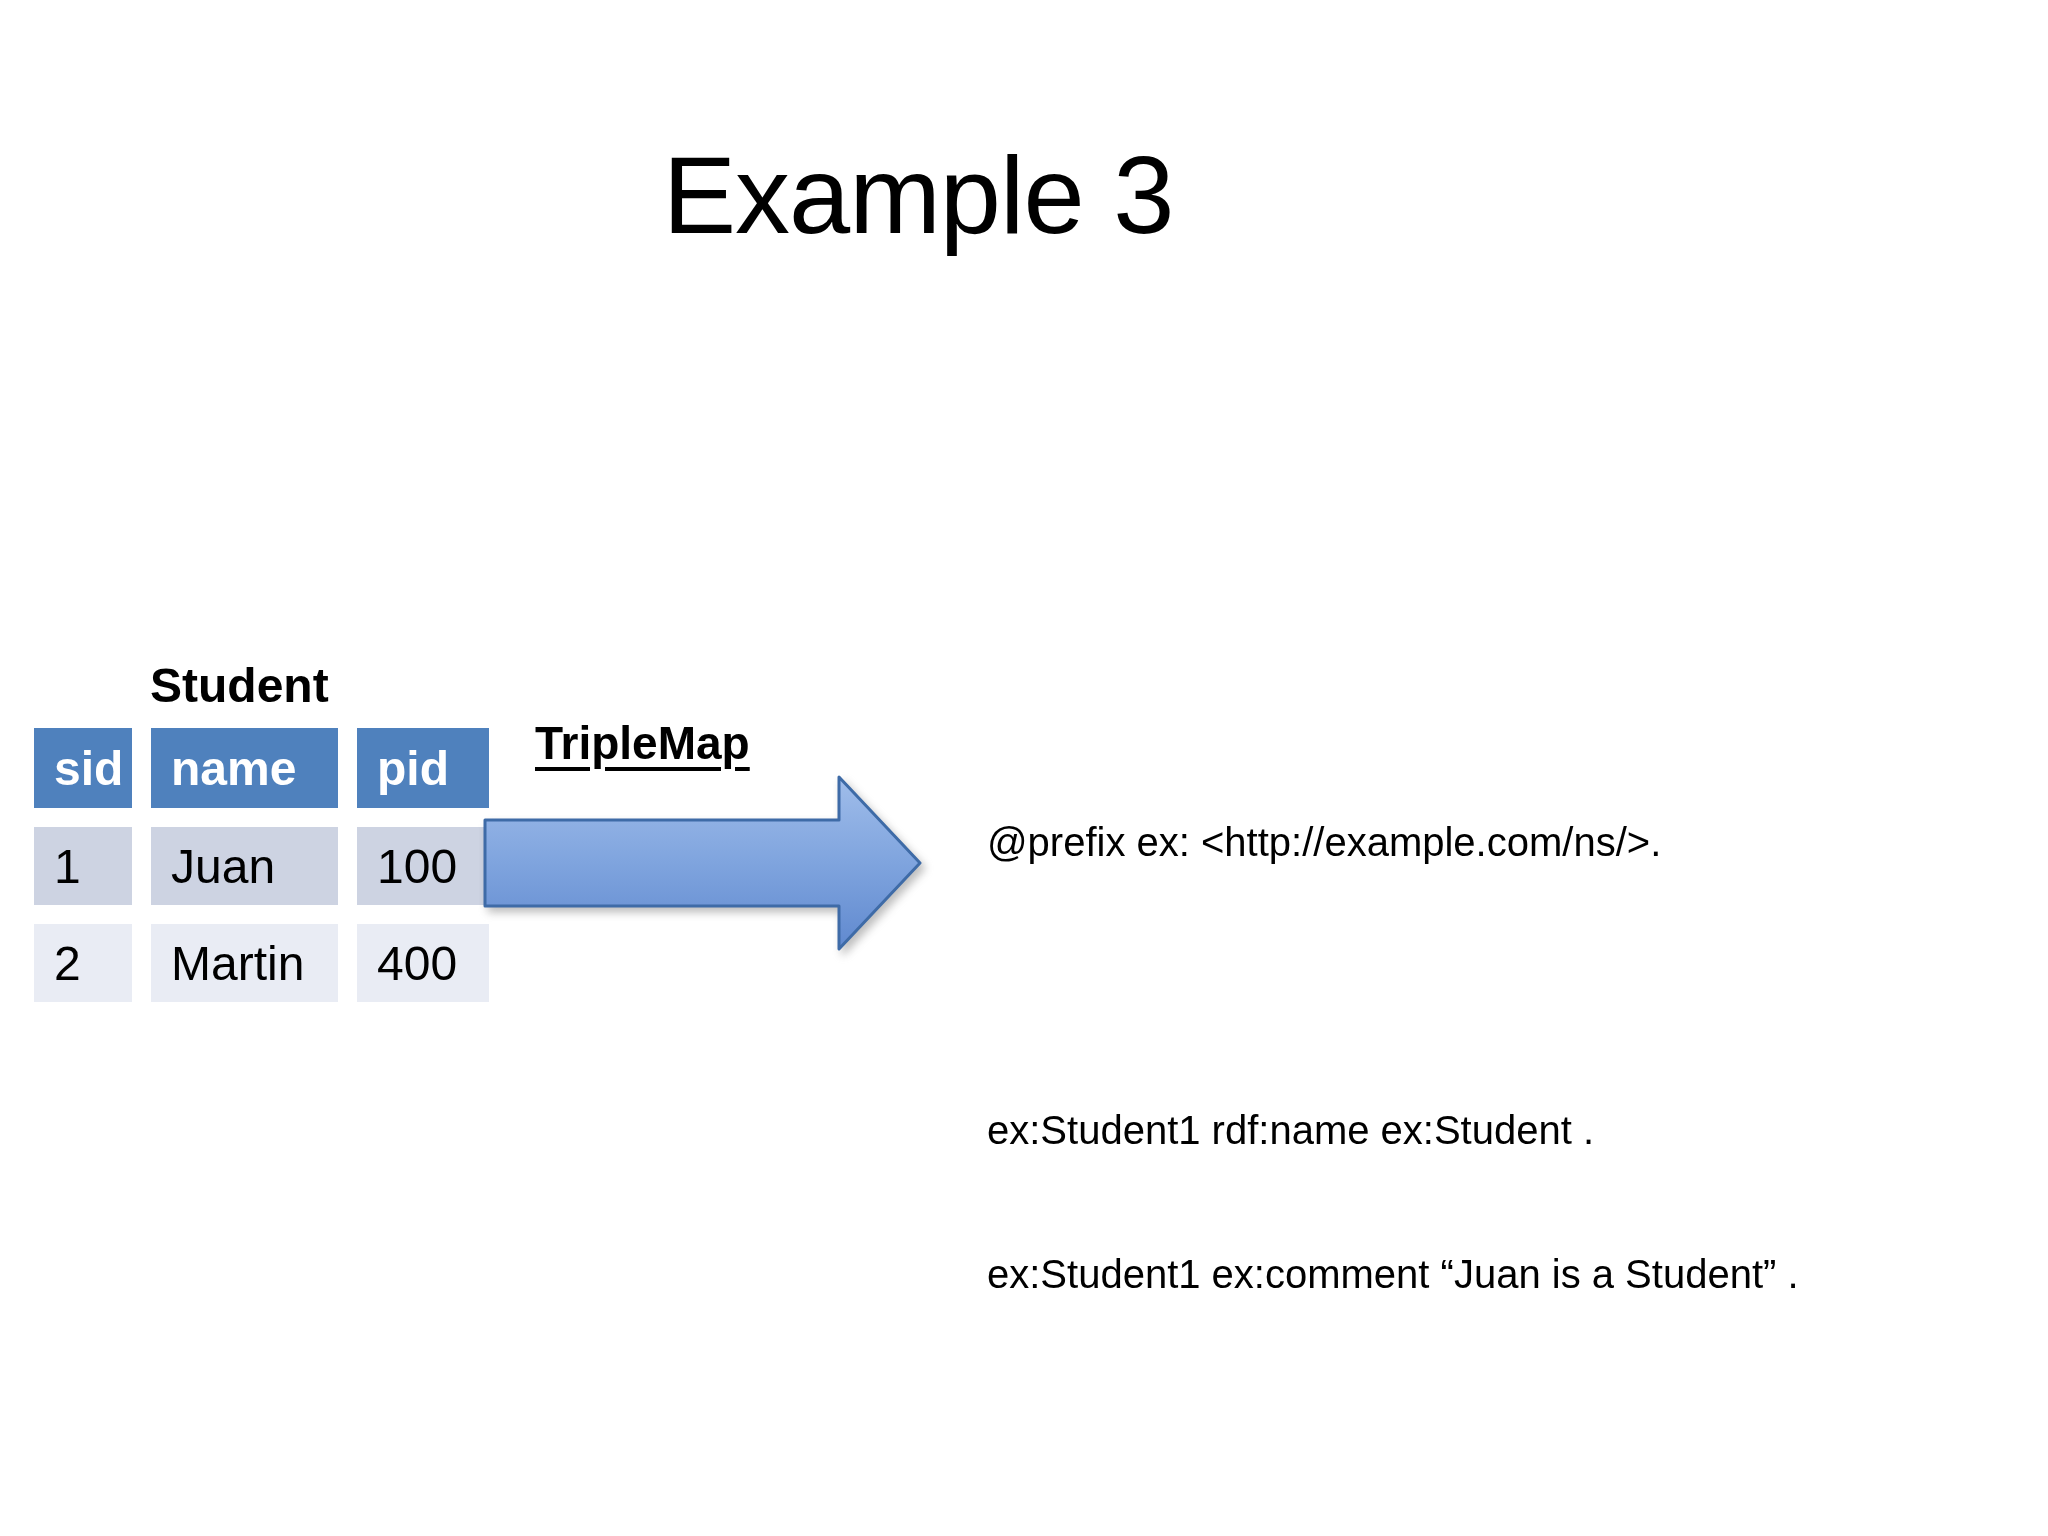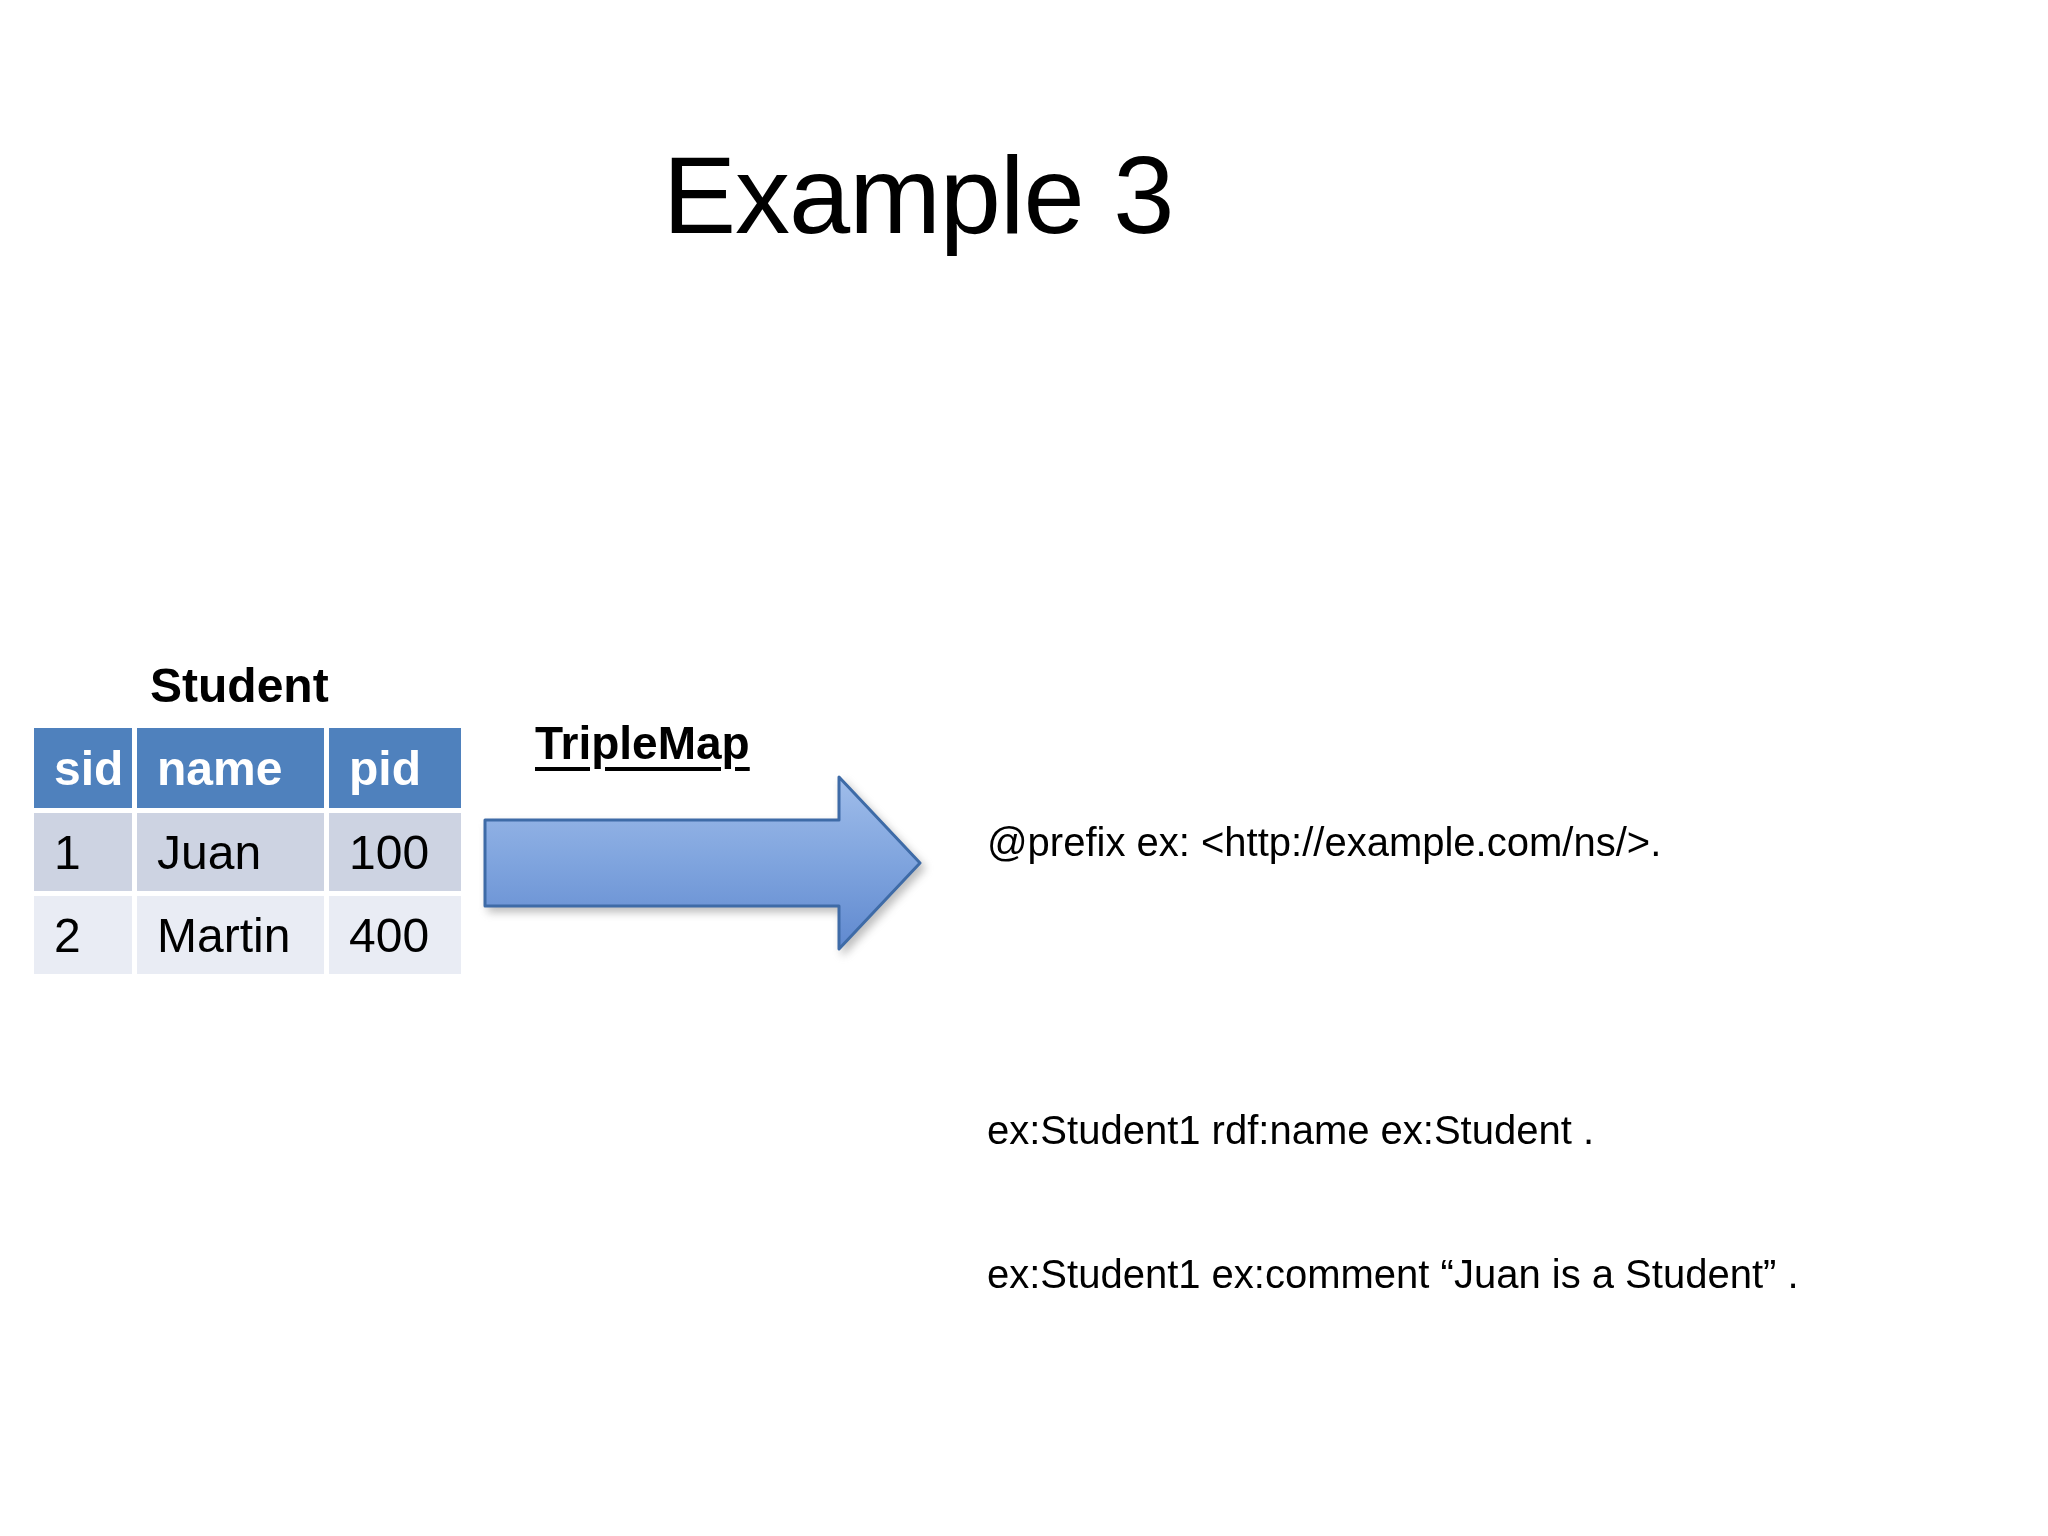--- a/index.html
+++ b/index.html
@@ -51,21 +51,21 @@
     line-height:1;
     color:var(--body_text);
   }
   .tbl{
     position:absolute;
     left:34px;
     top:728px;
     display:grid;
     grid-template-columns:98px 187px 132px;
     grid-template-rows:80px 78px 78px;
-    gap:5px;
+    gap:19px;
     background:#ffffff;
   }
   .th{
     background:var(--table_header_bg);
     color:var(--table_header_text);
     font-weight:700;
     font-size:48px;
     display:flex;
     align-items:center;
     padding-left:20px;

